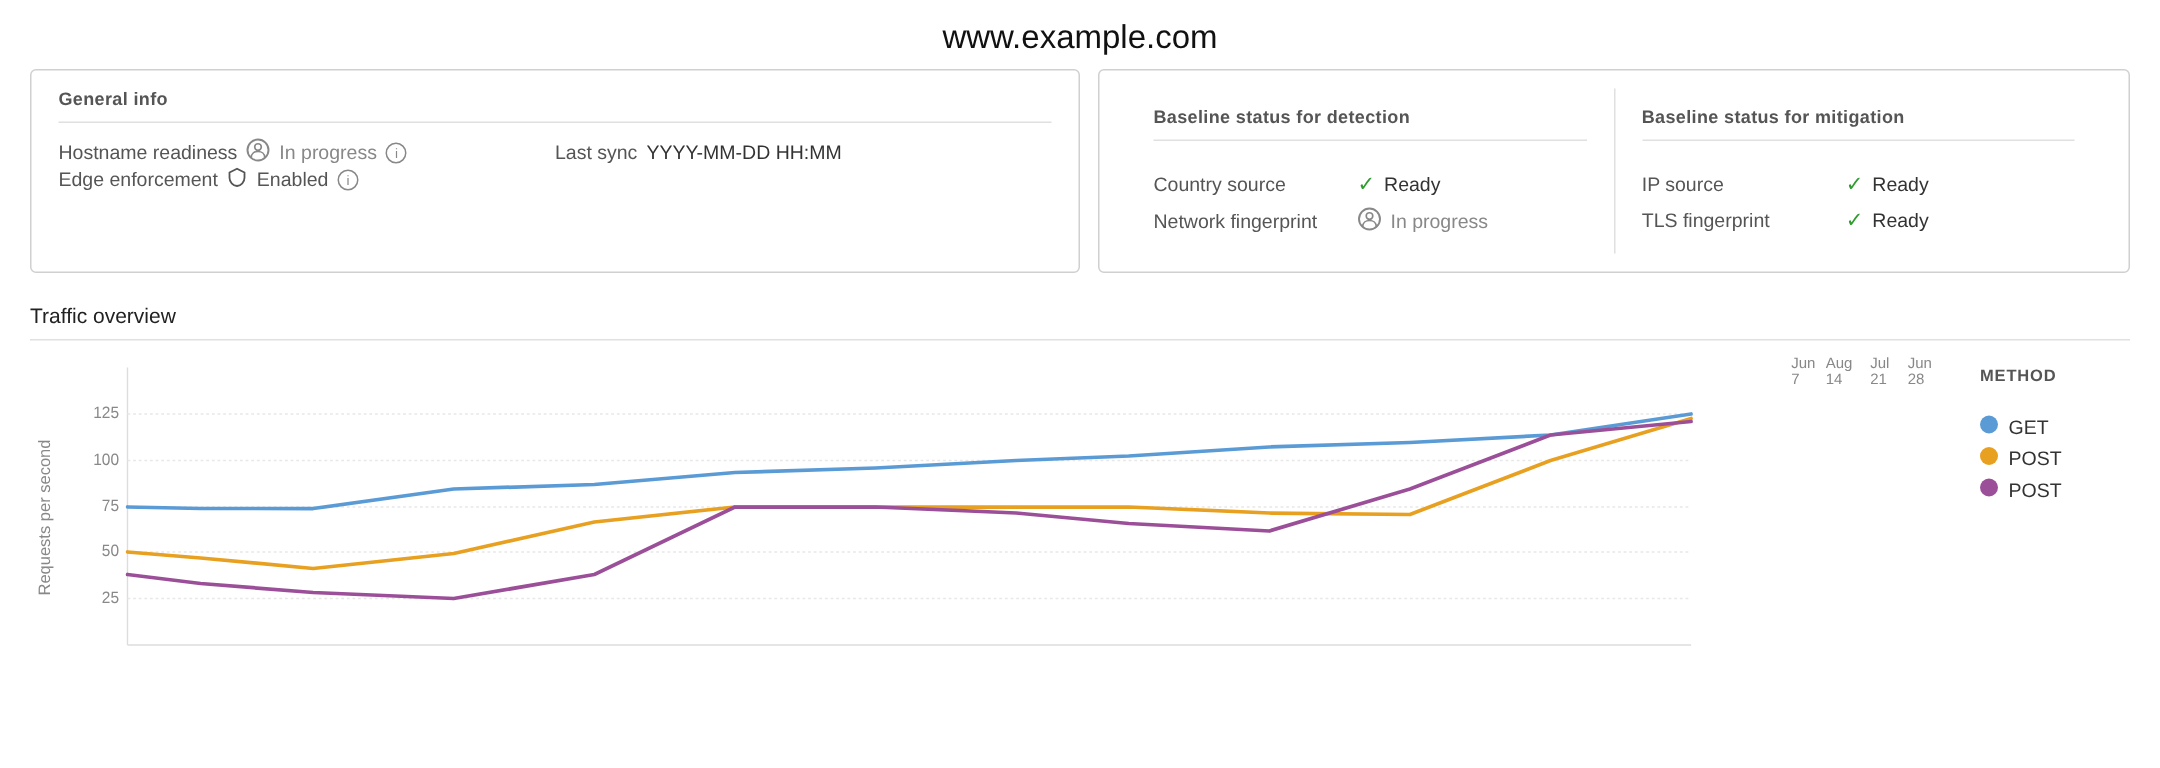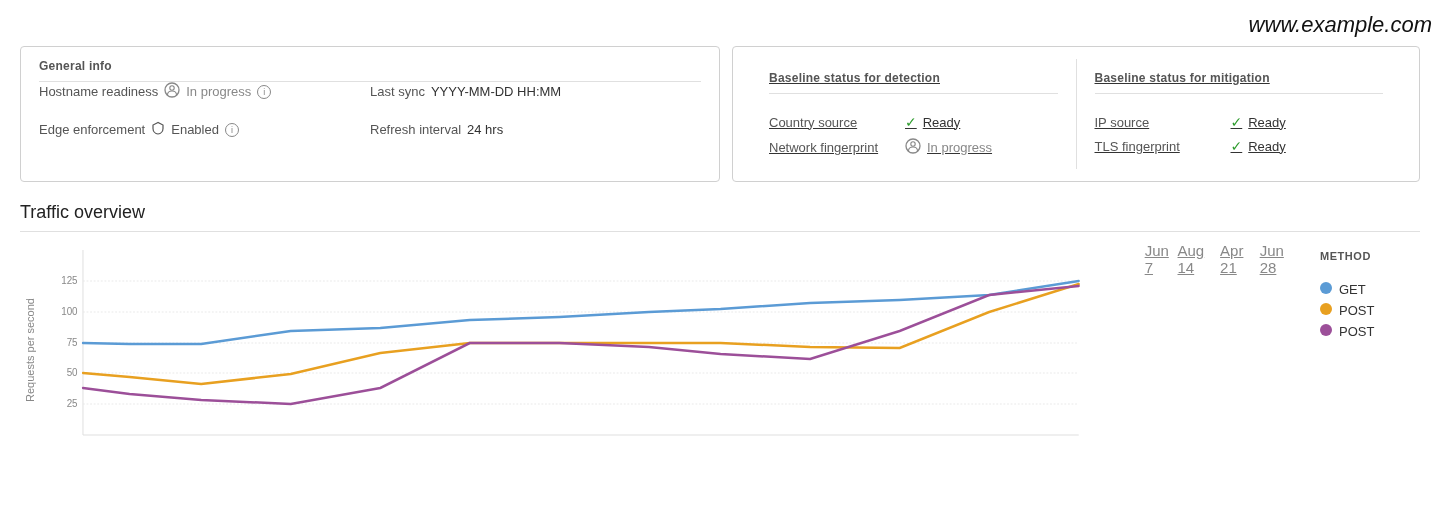--- a/index.html
+++ b/index.html
@@ -10,23 +10,22 @@
       background: #fff;
       width: 1440px;
       min-height: 512px;
       overflow: hidden;
     }
 
     
     .header {
       display: flex;
       align-items: center;
-      justify-content: flex-end;
-      padding: 12px 8px 8px 20px;
-      font-style: italic;
+      justify-content: center;
+      padding: 12px 20px 8px 20px;
     }
     .site-title {
       font-size: 22px;
       font-weight: 400;
       color: #111;
     }
     .header-actions {
       display: flex;
       align-items: center;
       gap: 10px;
@@ -66,34 +65,34 @@
       padding: 12px 18px;
     }
     .panel-general {
       flex: 0 0 700px;
       margin-right: 12px;
     }
     .panel-baseline {
       flex: 1;
       display: flex;
       gap: 0;
-      text-decoration: underline;
     }
     .panel-title {
       font-size: 12px;
       font-weight: 600;
       color: #555;
+      margin-bottom: 10px;
       padding-bottom: 8px;
       border-bottom: 1px solid #e0e0e0;
       letter-spacing: 0.02em;
     }
     .general-fields {
       display: grid;
       grid-template-columns: 1fr 1fr;
-      gap: 20px 0;
+      gap: 0 0;
     }
     .field-row {
       display: flex;
       align-items: center;
       gap: 6px;
       font-size: 13px;
     }
     .field-label {
       color: #555;
       font-weight: 400;
@@ -151,21 +150,21 @@
     }
     .in-progress-text {
       color: #888;
     }
 
     
     .traffic-section {
       padding: 10px 20px 0 20px;
     }
     .section-title {
-      font-size: 18px;
+      font-size: 14px;
       font-weight: 500;
       color: #222;
       margin-bottom: 8px;
       padding-bottom: 8px;
       border-bottom: 1px solid #e0e0e0;
     }
 
     
     .chart-container {
       display: flex;
@@ -256,24 +255,20 @@
         <span class="field-label">Edge enforcement</span>
         <span>
           <svg width="14" height="14" viewBox="0 0 14 14" fill="none" xmlns="http://www.w3.org/2000/svg">
             <path d="M7 1.5L2 4v3.5c0 2.8 2.2 5.2 5 5.5 2.8-.3 5-2.7 5-5.5V4L7 1.5z" stroke="#555" stroke-width="1.2" fill="none"></path>
           </svg>
         </span>
         <span class="field-value enabled-color">Enabled</span>
         <span class="info-icon">i</span>
       </div>
 
-      <div class="field-row">
-        <span class="field-label">Refresh interval</span>
-        <span class="field-value">24 hrs</span>
-      </div>
     </div>
   </div>
 
   <div class="panel panel-baseline">
 
     <div class="baseline-section">
       <div class="panel-title">Baseline status for detection</div>
       <div class="baseline-rows">
         <div class="baseline-row">
           <span class="baseline-label">Country source</span>
@@ -336,24 +331,24 @@
           <text x="42" y="167" text-anchor="end" font-size="11" fill="#888">25</text>
 
           <polyline points="48,103 100,104 180,104 280,91 380,88 480,80 580,77 680,72 760,69 860,63 960,60 1060,55 1160,41" fill="none" stroke="#5b9bd5" stroke-width="2.5" stroke-linejoin="round" stroke-linecap="round"></polyline>
 
           <polyline points="48,133 100,137 180,144 280,134 380,113 480,103 580,103 680,103 760,103 860,107 960,108 1060,72 1160,44" fill="none" stroke="#e8a020" stroke-width="2.5" stroke-linejoin="round" stroke-linecap="round"></polyline>
 
           <polyline points="48,148 100,154 180,160 280,164 380,148 480,103 580,103 680,107 760,114 860,119 960,91 1060,55 1160,46" fill="none" stroke="#9c4f99" stroke-width="2.5" stroke-linejoin="round" stroke-linecap="round"></polyline>
         </svg>
       </div>
 
-      <div style="display:flex; padding-left:48px; font-size:15px; color:#888; margin-top:2px; justify-content:space-between; padding-right:0;text-decoration:underline;">
+      <div style="display:flex; padding-left:48px; font-size:10px; color:#888; margin-top:2px; justify-content:space-between; padding-right:0;">
         <span>Jun 7</span>
         <span>Aug 14</span>
-        <span>Apr 21</span>
+        <span>Jul 21</span>
         <span>Jun 28</span>
       </div>
     </div>
 
     <div class="legend">
       <div class="legend-title">METHOD</div>
       <div class="legend-item">
         <div class="legend-dot" style="background:#5b9bd5;"></div>
         <span>GET</span>
       </div>

